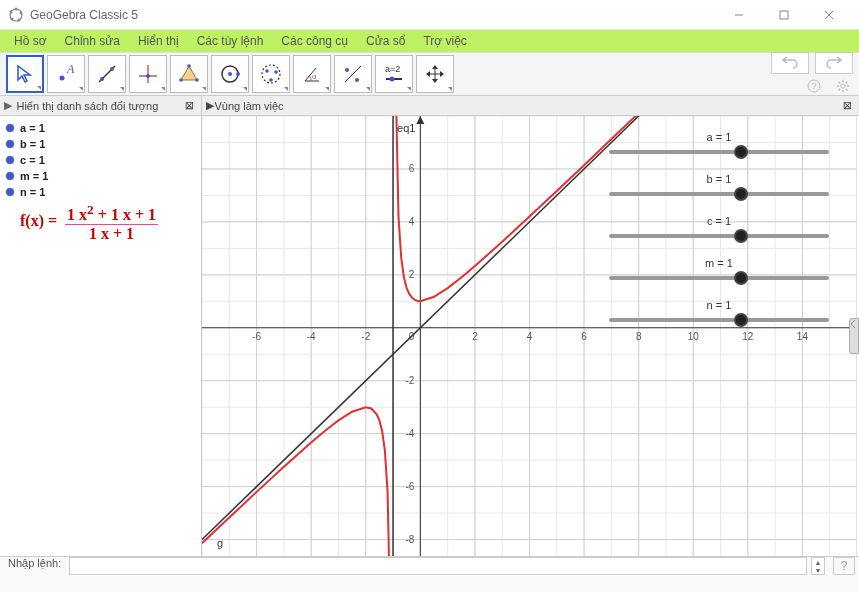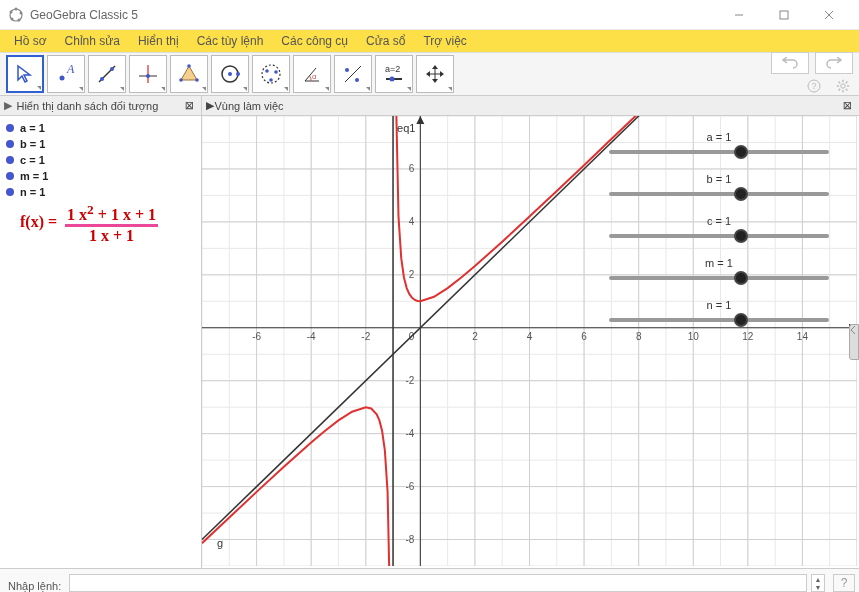--- a/index.html
+++ b/index.html
@@ -1,21 +1,21 @@
 <!DOCTYPE html>
 <html><head>
 <meta charset="utf-8">
 <style>
 * { box-sizing: border-box; margin: 0; padding: 0; }
 body { font-family: Arial, sans-serif; font-size: 12px; background: #fff; width: 859px; height: 592px; overflow: hidden; display: flex; flex-direction: column; }
 .titlebar { height: 30px; display: flex; align-items: center; padding: 8px 8px; background: #fff; border-bottom: 1px solid #e8e8e8; }
 .titlebar .logo { width: 16px; height: 16px; margin-right: 6px; }
 .titlebar .title { color: #666; font-size: 12px; flex: 1; }
 .titlebar .winbtn { width: 45px; height: 30px; display: flex; align-items: center; justify-content: center; color: #888; cursor: pointer; }
-.menubar { height: 22px; display: flex; align-items: center; padding: 0 6px; gap: 2px; background: #fde047; }
+.menubar { height: 22px; display: flex; align-items: center; padding: 0 6px; gap: 2px; background: #bef264; }
 .menubar .mitem { padding: 2px 8px; color: #555; font-size: 12px; cursor: pointer; }
 .toolbar { height: 44px; display: flex; align-items: center; padding: 4px 6px; gap: 3px; background: #f5f5f5; border-top: 1px solid #ddd; border-bottom: 1px solid #ccc; }
 .tbtn { width: 38px; height: 38px; border: 1px solid #bbb; background: #fff; display: flex; align-items: center; justify-content: center; cursor: pointer; position: relative; }
 .tbtn.active { border: 2px solid #3060d0; }
 .tbtn .drop { position: absolute; bottom: 1px; right: 1px; width: 0; height: 0; border-left: 4px solid transparent; border-top: 4px solid #888; }
 .toolbar .spacer { flex: 1; }
 .toolbar .rbtn { width: 38px; height: 22px; border: 1px solid #ccc; background: #fff; display: flex; align-items: center; justify-content: center; color: #999; cursor: pointer; margin-left: 3px; }
 .toolbar .iconbtn { width: 20px; height: 20px; display:flex; align-items:center; justify-content:center; color:#999; cursor:pointer; margin-left:6px; }
 .main { flex: 1; display: flex; overflow: hidden; }
 .leftpanel { width: 202px; border-right: 1px solid #ccc; display: flex; flex-direction: column; background:#fff; }
@@ -31,21 +31,21 @@
 .graphhdr .closex { margin-left:auto; cursor:pointer; padding:0 3px;}
 .graph { flex:1; background:#fff; position:relative; overflow:hidden; }
 .graph svg { position:absolute; top:0; left:0; }
 .sliders { position:absolute; right:30px; top:15px; width:220px; }
 .slidergrp { margin-bottom:14px; text-align:center; }
 .slidergrp .lbl { font-size:11px; color:#333; margin-bottom:2px; }
 .slidertrack { position:relative; height:14px; display:flex; align-items:center; }
 .slidertrack .track { height:4px; background:#999; flex:1; border-radius:2px; }
 .slidertrack .knob { position:absolute; left:60%; top:50%; transform:translate(-50%,-50%); width:14px; height:14px; background:#222; border-radius:50%; border:2px solid #444; cursor:pointer; }
 .scrollhandle { position:absolute; right:0; top:50%; transform:translateY(-50%); width:10px; height:36px; background:#ddd; border:1px solid #aaa; border-radius:3px 0 0 3px; display:flex; align-items:center; justify-content:center; cursor:pointer; }
-.inputbar { height:24px; border-top:1px solid #ccc; display:flex; align-items:flex-end; padding:0 4px; gap:4px; background:#f9f9f9; }
+.inputbar { height:36px; border-top:1px solid #ccc; display:flex; align-items:flex-start; padding:0 4px; gap:4px; background:#f9f9f9; }
 .inputbar .lbl { font-size:11px; color:#555; padding:0 4px; }
 .inputbar input { flex:1; height:18px; border:1px solid #ccc; padding:0 4px; font-size:11px; }
 .inputbar .stepper { width:14px; height:18px; border:1px solid #ccc; display:flex; flex-direction:column; background:#fff; }
 .inputbar .stepper div { flex:1; display:flex; align-items:center; justify-content:center; font-size:7px; cursor:pointer; color:#666; }
 .inputbar .help { width:22px; height:18px; border:1px solid #ccc; display:flex; align-items:center; justify-content:center; color:#999; cursor:pointer; margin-left:4px; }
 </style>
 </head>
 <body>
 
 <div class="titlebar">
@@ -238,21 +238,21 @@
         </div>
       <div class="objitem">
           <span class="bullet"></span>
           <b>m = 1</b>
         </div>
       <div class="objitem">
           <span class="bullet"></span>
           <b>n = 1</b>
         </div>
       <div class="objitem fn" id="fnrow">
-          <b>f(x)&nbsp;=&nbsp;&nbsp;<span style="display:inline-block;vertical-align:middle;text-align:center;"><span style="display:block;border-bottom:3px solid #ec4899;padding:0 2px;text-align:center;">1 x<sup>2</sup> + 1 x + 1</span><span style="display:block;padding:0 2px;">1 x + 1</span></span></b>
+          <b>f(x)&nbsp;=&nbsp;&nbsp;<span style="display:inline-block;vertical-align:middle;text-align:center;"><span style="display:block;border-bottom:1px solid #ec4899;padding:0 2px;text-align:center;">1 x<sup>2</sup> + 1 x + 1</span><span style="display:block;padding:0 2px;">1 x + 1</span></span></b>
         </div>
     </div>
   </div>
 
   <div class="rightpanel">
     <div class="graphhdr">
       <span class="arrow">▶</span>
       <span>Vùng làm việc</span>
       <span class="closex">⊠</span>
     </div>

